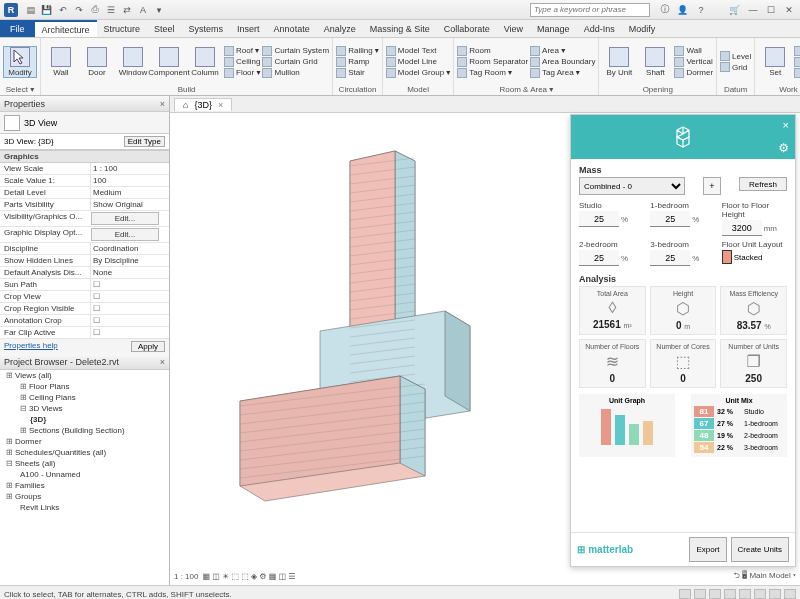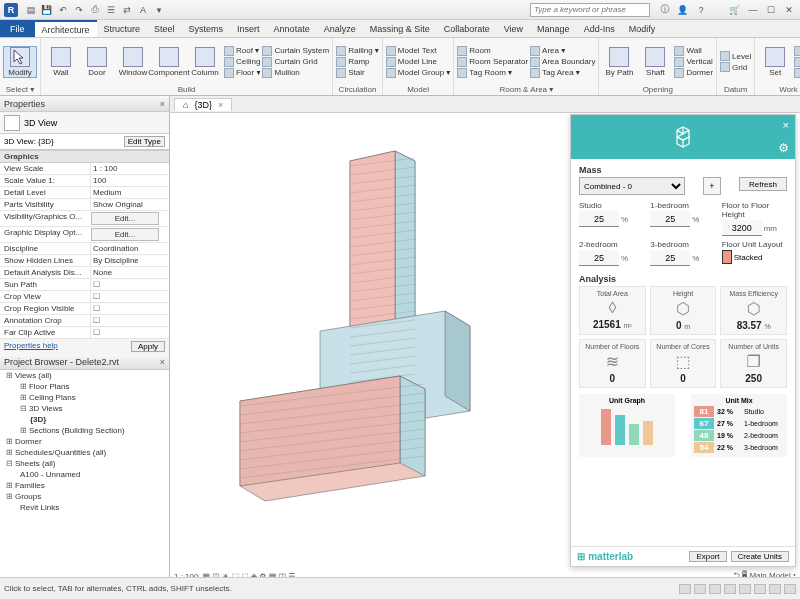--- a/index.html
+++ b/index.html
@@ -100,24 +100,24 @@
 .mpanel .ugraph { flex:1; background:#f6f6f6; padding:3px; text-align:center; }
 .mpanel .ugraph .bars { display:flex; align-items:flex-end; justify-content:center; gap:4px; height:38px; margin-top:3px; }
 .mpanel .ugraph .bar { width:10px; }
 .mpanel .umix { flex:1; background:#f6f6f6; padding:3px; font-size:7px; }
 .mpanel .umix .ur { display:flex; align-items:center; gap:3px; margin-bottom:1px; }
 .mpanel .umix .cnt { width:20px; text-align:center; color:#fff; font-weight:bold; font-size:8px; padding:1px 0; }
 .mpanel .umix .pct { width:24px; font-weight:bold; }
 .mpanel .foot { display:flex; align-items:center; padding:4px 6px; border-top:1px solid #e0e0e0; }
 .mpanel .foot .logo { color:#3fb8b8; font-size:10px; font-weight:bold; }
 .mpanel .foot .btns { margin-left:auto; display:flex; gap:4px; }
-.mpanel .foot button { font-size:8px; padding:0 6px; border:1px solid #aaa; background:#eee; }
-
-
-.status { position:absolute; bottom:0; left:0; right:0; height:22px; background:#f0f0f0; border-top:1px solid #ccc; font-size:8px; color:#444; display:flex; align-items:center; padding:0 4px; }
+.mpanel .foot button { font-size:8px; padding:7px 6px; border:1px solid #aaa; background:#eee; }
+
+
+.status { position:absolute; bottom:0; left:0; right:0; height:14px; background:#f0f0f0; border-top:1px solid #ccc; font-size:8px; color:#444; display:flex; align-items:flex-end; padding:0 4px; }
 .status .right { margin-left:auto; display:flex; gap:3px; }
 .status .right span { width:12px; height:10px; background:#ddd; border:1px solid #bbb; }
 </style>
 </head>
 <body>
 
 <div class="titlebar">
   <div class="appicon">R</div>
   <div class="qat">
     <span>▤</span>
@@ -243,21 +243,21 @@
           <div><span class="sico"></span>Area Boundary</div>
           <div><span class="sico"></span>Tag Area ▾</div>
         </div>
       </div>
     <div class="label">Room &amp; Area ▾</div>
   </div>
   <div class="ribgroup">
     <div class="items">
       <div class="bigbtn">
           <div class="ico"></div>
-          <span>By Path</span>
+          <span>By Unit</span>
         </div>
       <div class="bigbtn">
           <div class="ico"></div>
           <span>Shaft</span>
         </div>
       <div class="smallcol" id="op">
           <div><span class="sico"></span>Wall</div>
           <div><span class="sico"></span>Vertical</div>
           <div><span class="sico"></span>Dormer</div>
         </div>

